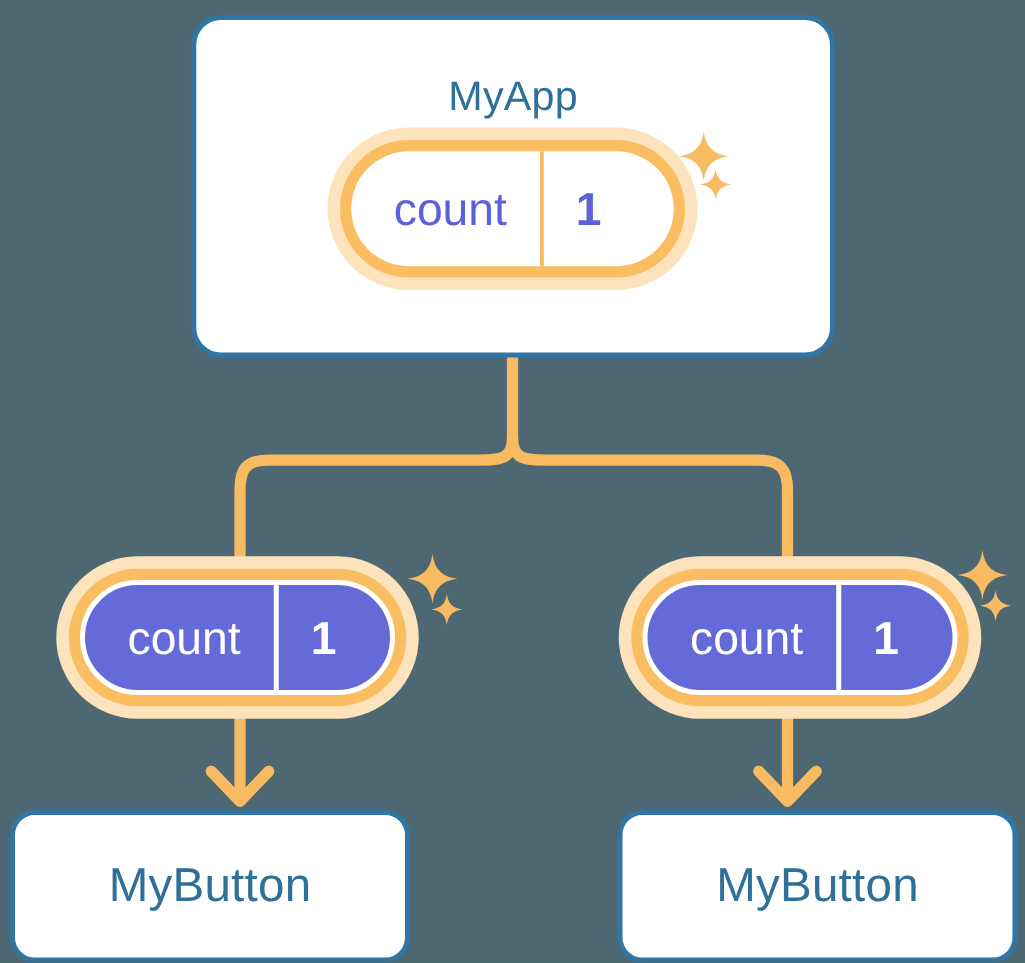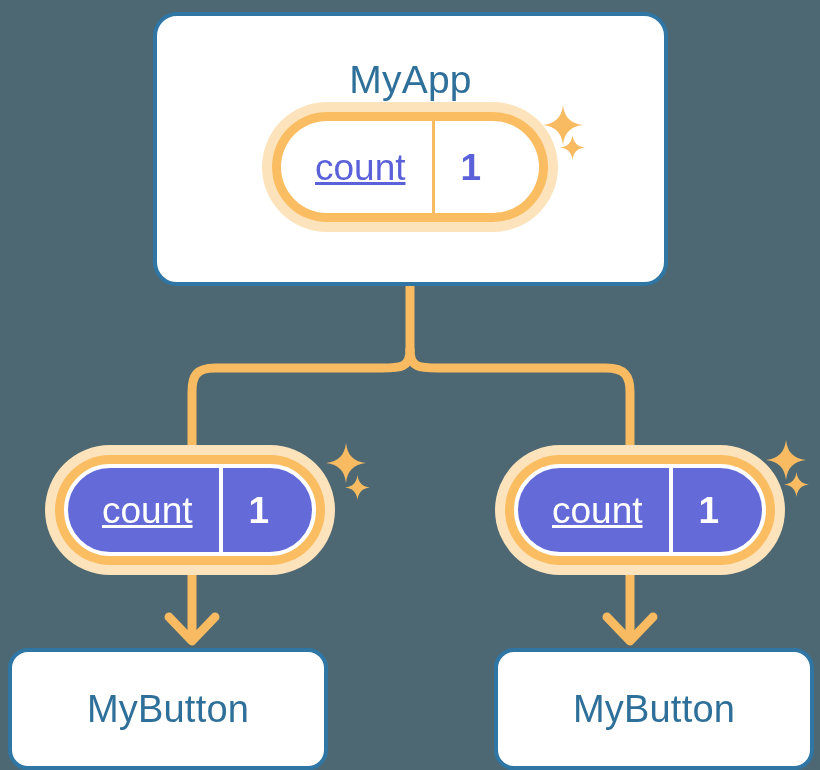--- a/index.html
+++ b/index.html
@@ -42,21 +42,21 @@
     border-radius: 22px;
     box-sizing: border-box;
     z-index: 3;
     display: flex;
     align-items: center;
     justify-content: center;
   }
 
   .card-title {
     color: #2e7099;
-    font-size: 39px;
+    font-size: 33px;
     font-weight: 400;
     letter-spacing: 0.2px;
     line-height: 1;
     white-space: nowrap;
   }
 
   
   #card-myapp {
     left: 153px;
     top: 12px;
@@ -117,21 +117,20 @@
     display: flex;
     align-items: center;
     justify-content: center;
     line-height: 1;
     white-space: nowrap;
   }
   .pill-key {
     font-size: 37px;
     font-weight: 400;
     padding: 0 26px 0 34px;
-    text-decoration: underline;
   }
   .pill-val {
     font-size: 37px;
     font-weight: 700;
     padding: 0 34px 0 26px;
   }
 
   
   .pill-light .pill-inner { background: #ffffff; }
   .pill-light .pill-key,

